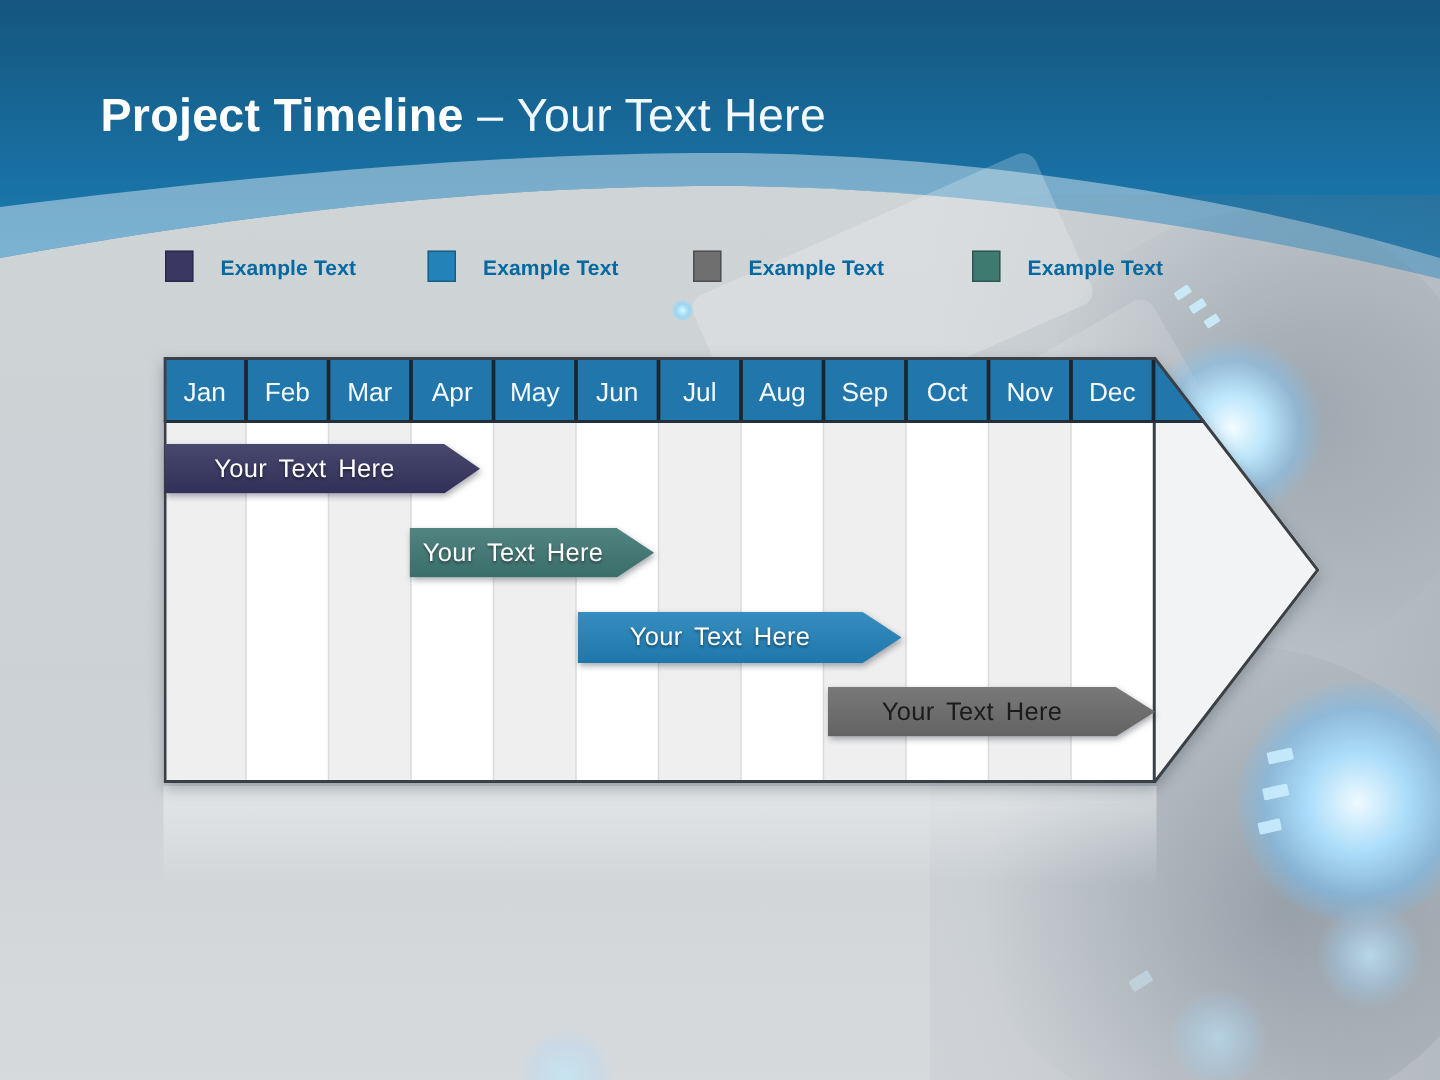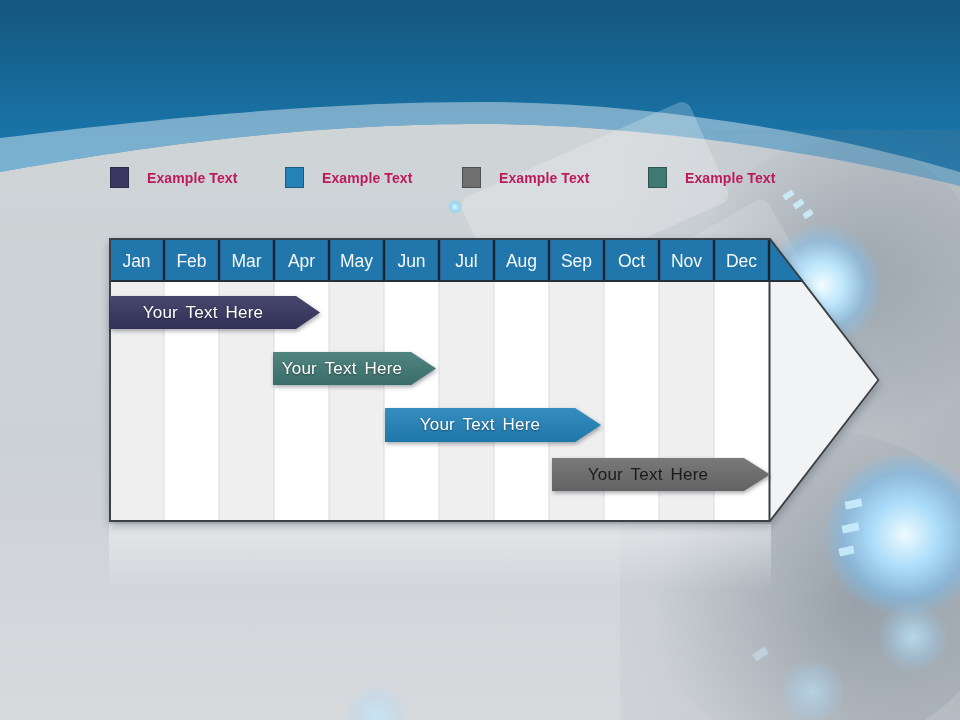--- a/index.html
+++ b/index.html
@@ -52,21 +52,21 @@
   .title{
     position:absolute;left:67px;top:59px;white-space:nowrap;
     font-size:31px;color:#ffffff;letter-spacing:.2px;
   }
   .title .t-bold{font-weight:700;}
   .title .t-sep{font-weight:400;margin:0 9px;color:#f2f9fe;}
   .title .t-light{font-weight:400;color:#f2f9fe;}
   
   .legend-item{position:absolute;top:167px;display:flex;align-items:center;}
   .legend-swatch{width:19px;height:21px;border:1px solid rgba(15,20,35,.35);box-sizing:border-box;}
-  .legend-label{margin-left:18px;font-size:14px;font-weight:700;color:#be185d;letter-spacing:.1px;}
+  .legend-label{margin-left:18px;font-size:14px;font-weight:700;color:#0369a1;letter-spacing:.1px;}
   .li-1{left:110px;}.li-2{left:285px;}.li-3{left:462px;}.li-4{left:648px;}
   .sw-1{background:#3a3762;}.sw-2{background:#2383b8;}.sw-3{background:#6f6f6f;}.sw-4{background:#3e7a70;}
   
   .timeline{
     position:absolute;left:109px;top:238px;width:771px;height:284px;
     filter:drop-shadow(0 4px 5px rgba(50,60,70,.35));
   }
   .timeline svg{display:block;}
   .timeline text{font-family:"Liberation Sans",sans-serif;}
   
@@ -125,20 +125,23 @@
   <div class="glow glow-5"></div>
   <div class="glow glow-6"></div>
   <div class="light lt1"></div>
   <div class="light lt2"></div>
   <div class="light lt3"></div>
   <div class="light lt4"></div>
   <div class="light lt5"></div>
   <div class="light lt6"></div>
   <div class="light lt7"></div>
 
+  <div class="title">
+    <span class="t-bold">Project Timeline</span><span class="t-sep">–</span><span class="t-light">Your Text Here</span>
+  </div>
 
   <div class="legend-item li-1">
     <span class="legend-swatch sw-1"></span>
     <span class="legend-label">Example Text</span>
   </div>
   <div class="legend-item li-2">
     <span class="legend-swatch sw-2"></span>
     <span class="legend-label">Example Text</span>
   </div>
   <div class="legend-item li-3">

